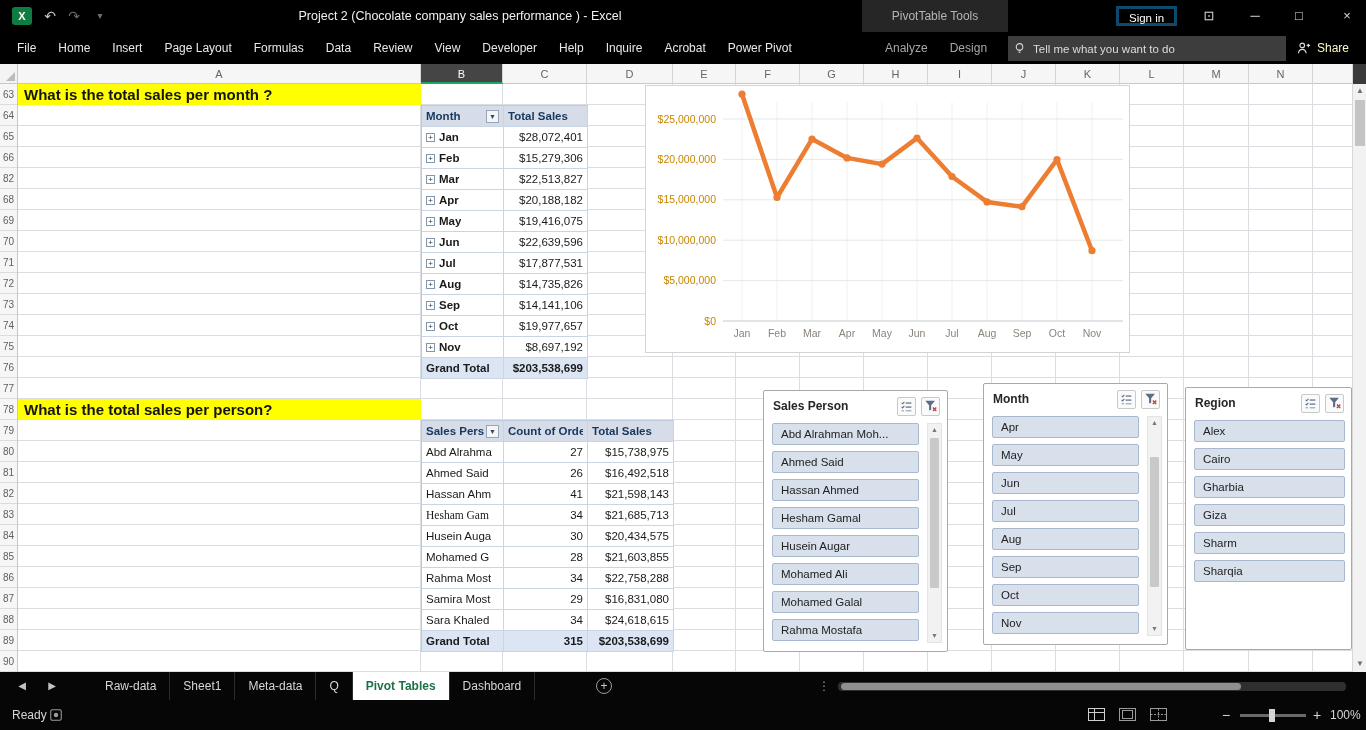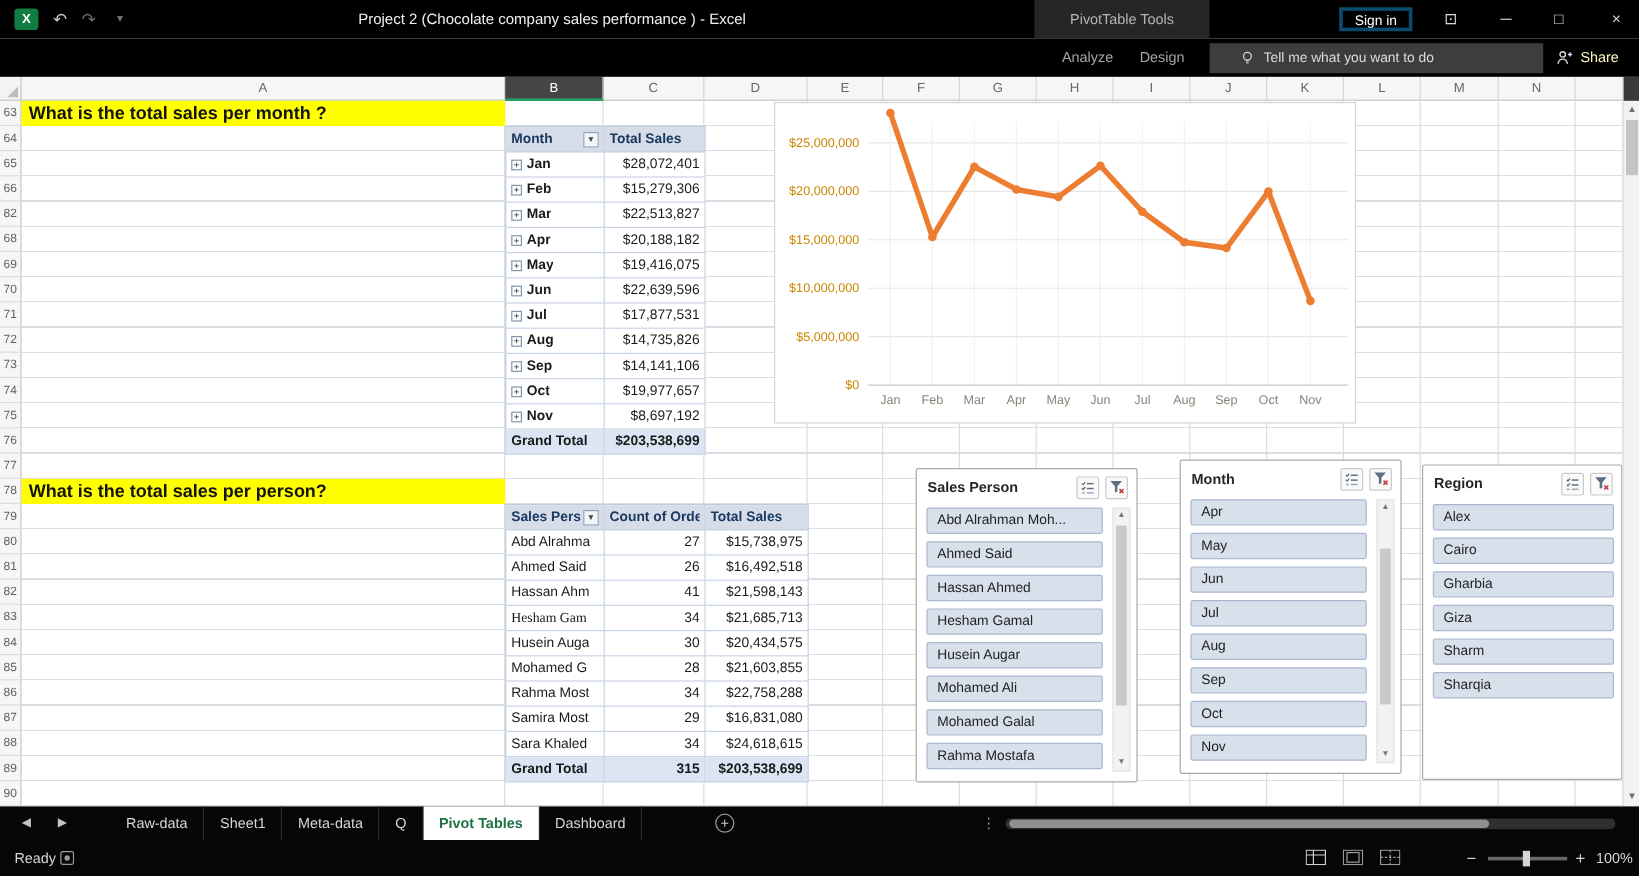--- a/index.html
+++ b/index.html
@@ -20,21 +20,21 @@
           border:3px solid #0c4a6e;color:#fff;font-size:11.5px;line-height:18px;font-family:inherit;}
   .winbtn{position:absolute;top:0;width:34px;height:32px;line-height:32px;text-align:center;color:#d9d9d9;font-size:13px;}
 
   
   .ribbon{position:absolute;left:0;top:32px;width:1366px;height:32px;background:#000;z-index:49;}
   .ribbon-tabs{position:absolute;left:6px;top:0;display:flex;height:32px;}
   .rtab{padding:0 11px;line-height:32px;color:#e8e8e8;font-size:12px;white-space:nowrap;}
   .ctxtabs{position:absolute;left:874px;top:0;display:flex;height:32px;}
   .ctxtabs .rtab{color:#a6a6a6;text-align:center;}
   .tellme{position:absolute;left:1008px;top:4px;width:278px;height:25px;background:#3d3d3d;color:#dcdcdc;
-          display:flex;align-items:center;gap:7px;padding:0 25px;font-size:11.5px;}
+          display:flex;align-items:center;gap:7px;padding:0 5px;font-size:11.5px;}
   .share{position:absolute;left:1297px;top:9px;display:flex;align-items:center;gap:6px;color:#fef9c3;font-size:12px;}
 
   
   .sheet{position:absolute;left:0;top:64px;width:1352px;height:608px;background:#fff;overflow:hidden;}
   .corner{position:absolute;left:0;top:0;width:18px;height:20px;background:#f3f3f3;
           border-right:1px solid #c8c8c8;border-bottom:1px solid #c8c8c8;z-index:3;}
   .corner:after{content:"";position:absolute;right:2px;bottom:2px;border-style:solid;border-width:0 0 9px 9px;
           border-color:transparent transparent #bcbcbc transparent;}
   .colhdrs{position:absolute;left:0;top:0;width:1352px;height:20px;background:#f6f6f6;border-bottom:1px solid #c8c8c8;z-index:2;}
   .colh{position:absolute;top:0;height:20px;text-align:center;line-height:20px;color:#666;font-size:11px;
@@ -123,20 +123,35 @@
   <div class="tb-title">Project 2 (Chocolate company sales performance )  -  Excel</div>
   <div class="tb-ctx-block">PivotTable Tools</div>
   <button class="signin">Sign in</button>
   <div class="winbtn" style="left:1192px;">⊡</div>
   <div class="winbtn" style="left:1238px;">─</div>
   <div class="winbtn" style="left:1282px;">□</div>
   <div class="winbtn" style="left:1330px;">×</div>
 </div>
 
 <div class="ribbon">
+  <div class="ribbon-tabs">
+      <div class="rtab">File</div>
+      <div class="rtab">Home</div>
+      <div class="rtab">Insert</div>
+      <div class="rtab">Page Layout</div>
+      <div class="rtab">Formulas</div>
+      <div class="rtab">Data</div>
+      <div class="rtab">Review</div>
+      <div class="rtab">View</div>
+      <div class="rtab">Developer</div>
+      <div class="rtab">Help</div>
+      <div class="rtab">Inquire</div>
+      <div class="rtab">Acrobat</div>
+      <div class="rtab">Power Pivot</div>
+    </div>
   <div class="ctxtabs">
       <div class="rtab">Analyze</div>
       <div class="rtab">Design</div>
     </div>
   <div class="tellme">
     <span style="display:flex;">
       <svg width="13" height="13" viewBox="0 0 16 16">
           <circle cx="8" cy="6" r="4" fill="none" stroke="#d8d8d8" stroke-width="1.3"></circle>
           <path d="M6.5 10.7h3M6.9 12.7h2.2" stroke="#d8d8d8" stroke-width="1.3"></path>
         </svg>

